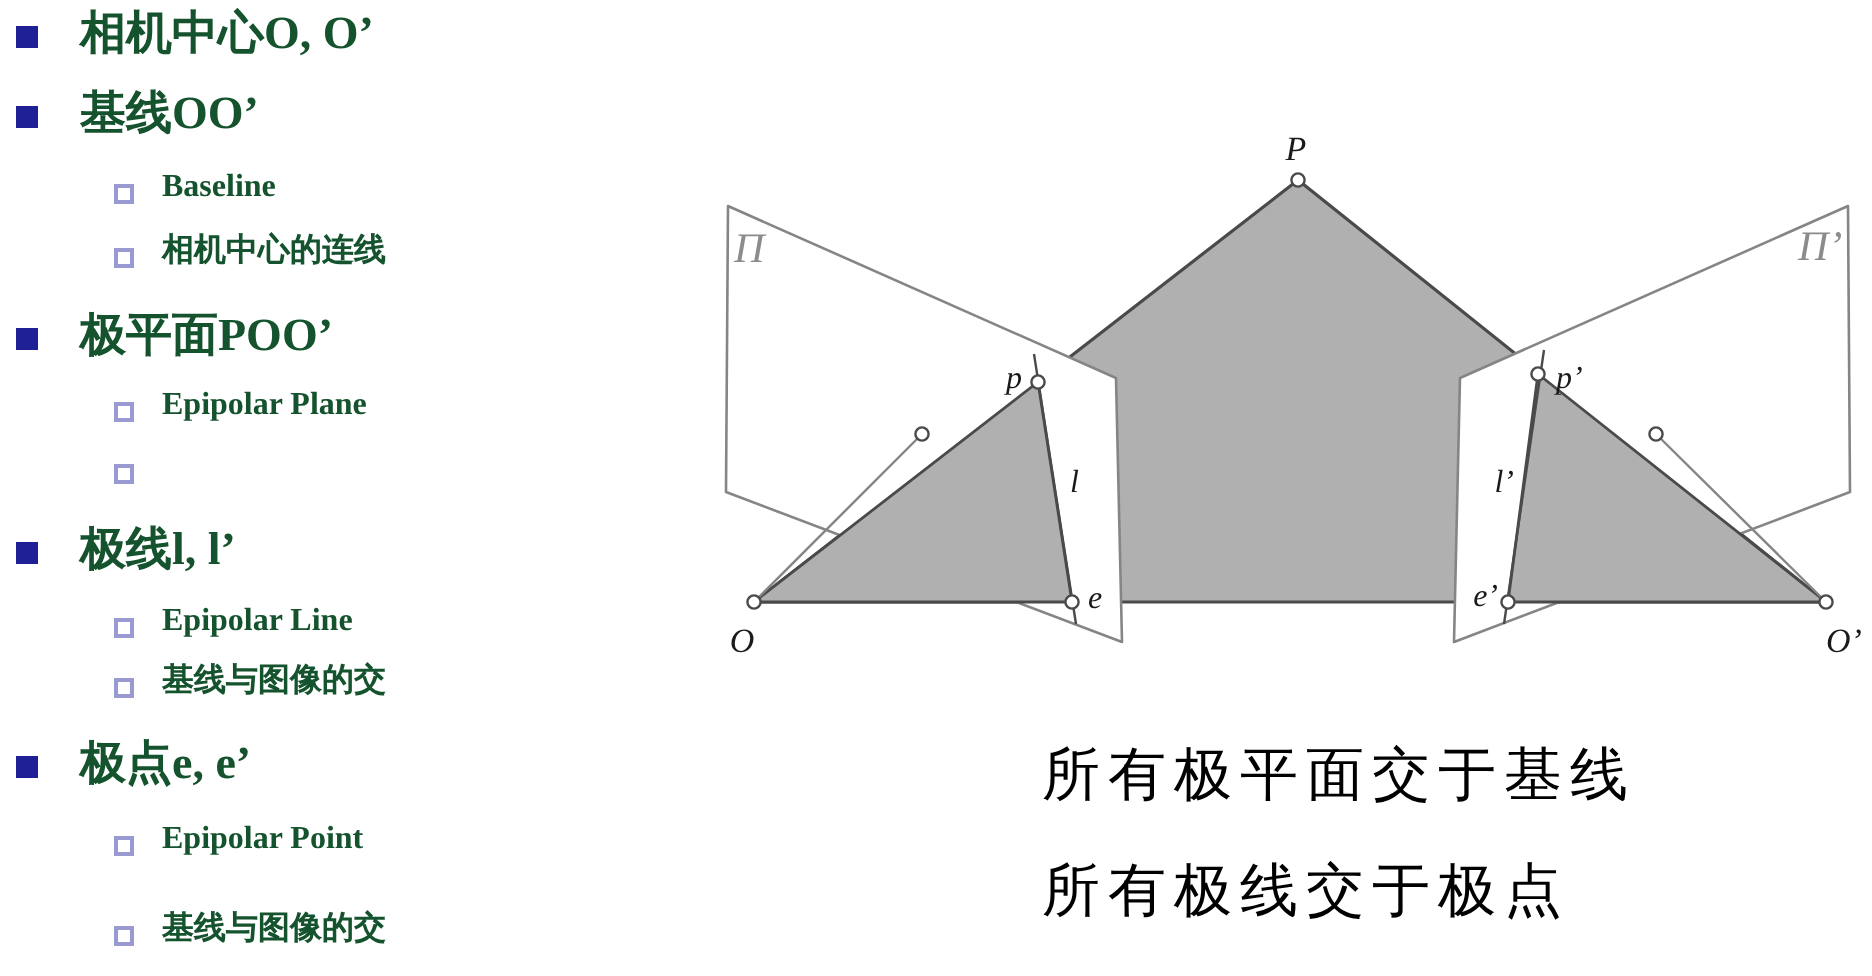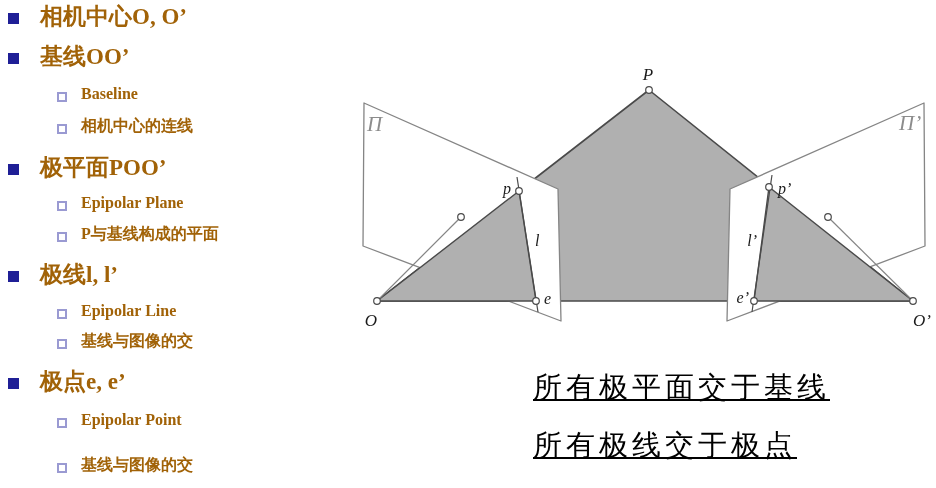--- a/index.html
+++ b/index.html
@@ -6,37 +6,37 @@
   .slide{
     position:relative;
     width:936px;height:488px;
     background:#ffffff;
     overflow:hidden;
     font-family:"Liberation Serif","DejaVu Serif",serif;
     color:#000;
   }
   
   .row{position:absolute;left:0;display:flex;align-items:flex-start;white-space:nowrap;}
-  .row .lbl{font-weight:bold;line-height:1.15;color:#a16207;}
+  .row .lbl{font-weight:bold;line-height:1.15;color:#14532d;}
   .row.l1 .lbl{font-size:23px;margin-left:21px;}
   .row.l2 .lbl{font-size:16px;margin-left:14px;}
   .sq1{
     width:11px;height:11px;background:#1f1f96;
     margin:9px 0 0 8px;flex:0 0 auto;
   }
   .sq2{
     width:10px;height:10px;box-sizing:border-box;
     border:2px solid #9a9ad2;background:transparent;
     margin:7px 0 0 57px;flex:0 0 auto;
   }
   
   .caption{
-    position:absolute;left:533px;
+    position:absolute;left:521px;
     font-size:29px;letter-spacing:4px;font-weight:normal;
-    color:#000;white-space:nowrap;text-decoration:underline;
+    color:#000;white-space:nowrap;
   }
   .caption.c1{top:368px;}
   .caption.c2{top:426px;}
   
   .fig{position:absolute;left:0;top:0;width:936px;height:488px;}
   .fig svg{display:block;}
   text.pt{font:italic 17px "Liberation Serif",serif;fill:#1a1a1a;}
   text.pt.small{font-size:16px;}
   text.plane{font:italic 21px "Liberation Serif",serif;fill:#8c8c8c;}
 </style>
@@ -64,21 +64,20 @@
   <div class="row l1" style="top:155px">
       <span class="sq1"></span>
       <span class="lbl">极平面POO’</span>
     </div>
   <div class="row l2" style="top:194px">
       <span class="sq2"></span>
       <span class="lbl">Epipolar Plane</span>
     </div>
   <div class="row l2" style="top:225px">
       <span class="sq2"></span>
-      <span class="lbl">P与基线构成的平面</span>
     </div>
   <div class="row l2" style="top:302px">
       <span class="sq2"></span>
       <span class="lbl">Epipolar Line</span>
     </div>
   <div class="row l1" style="top:262px">
       <span class="sq1"></span>
       <span class="lbl">极线l, l’</span>
     </div>
   <div class="row l2" style="top:332px">

